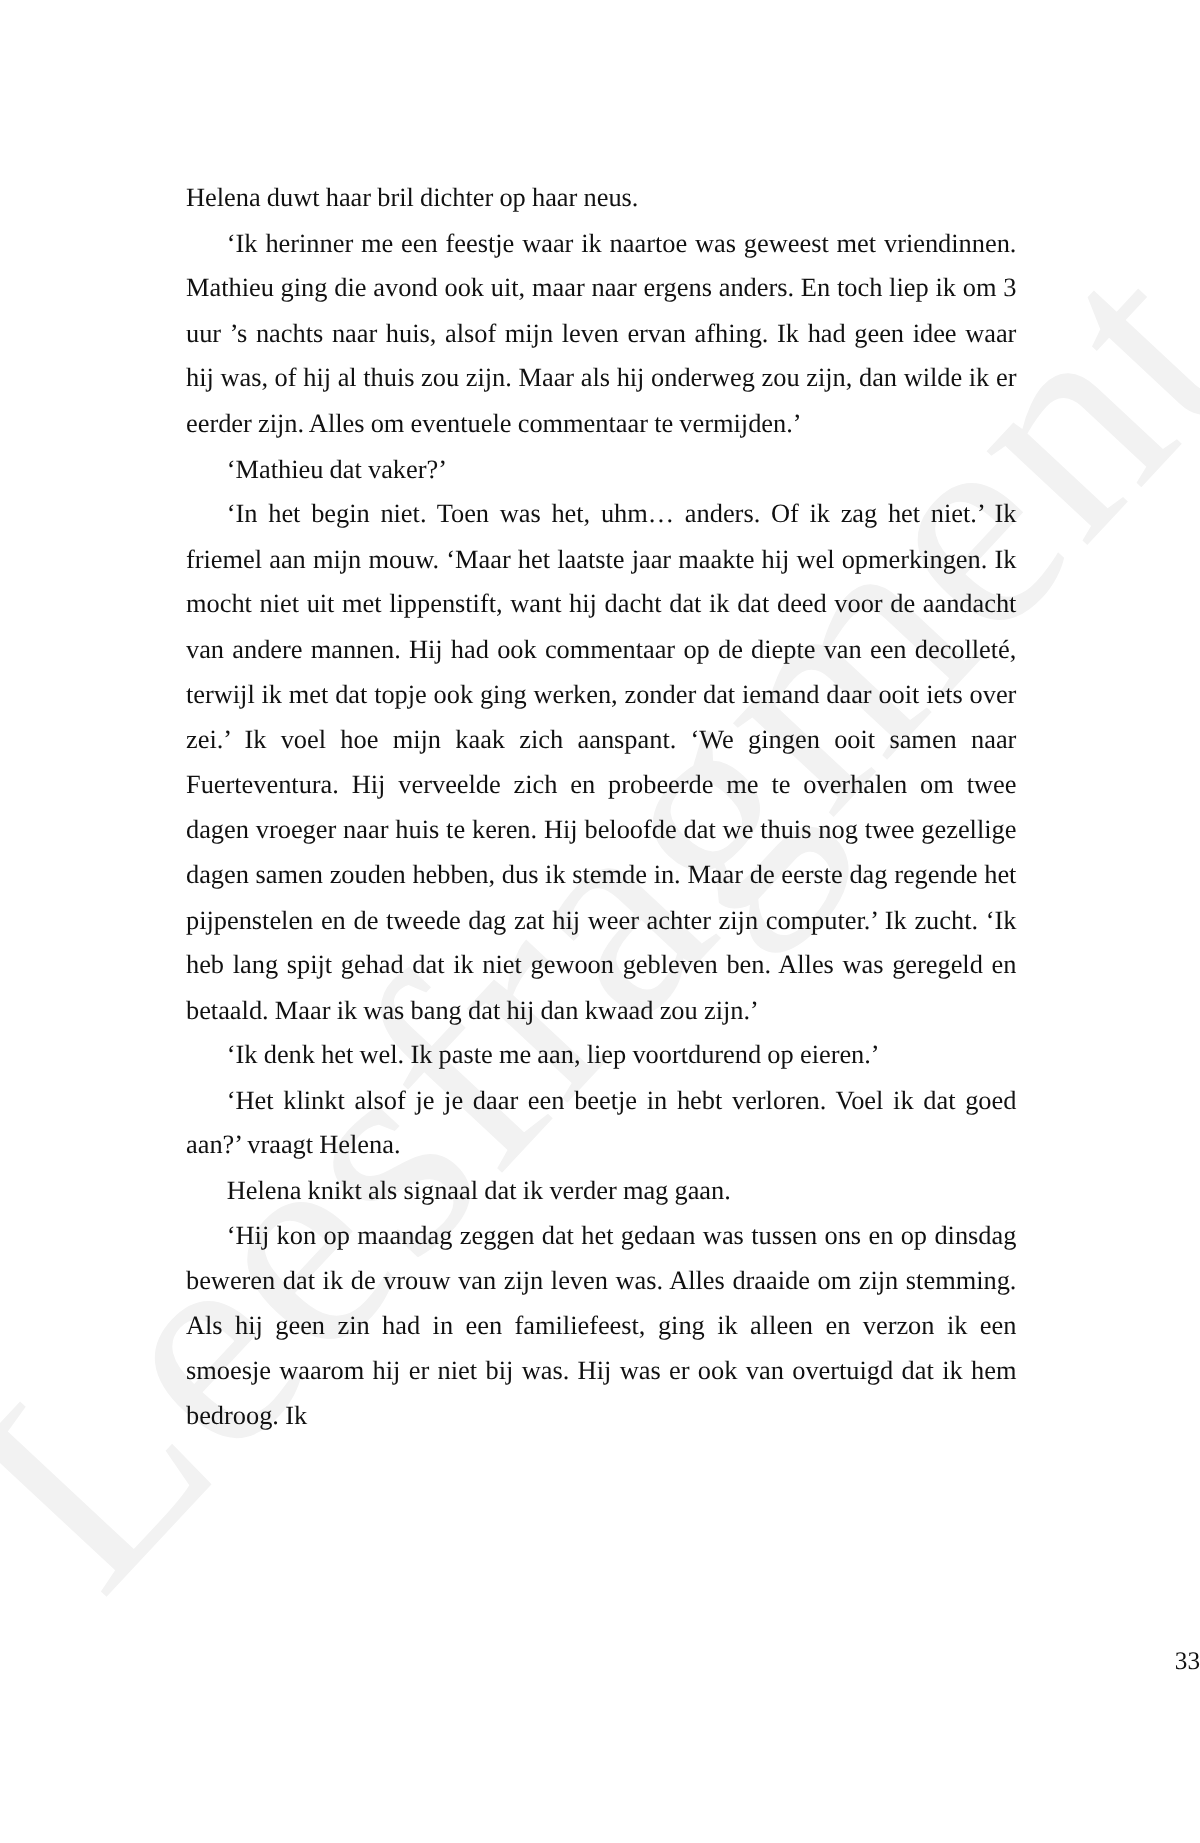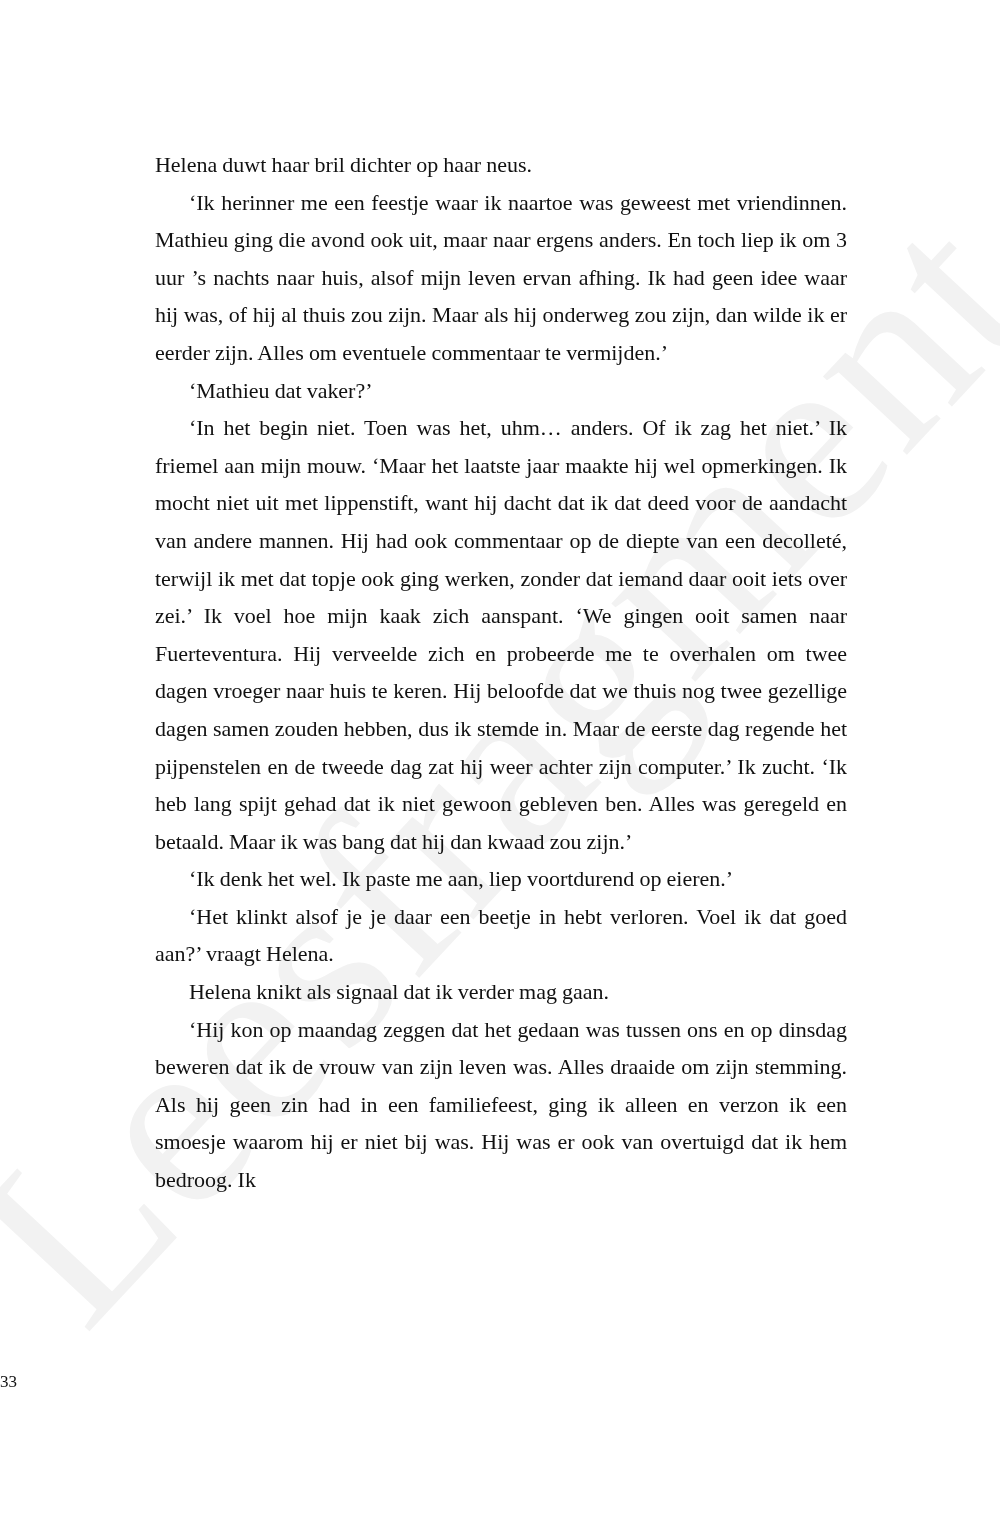--- a/index.html
+++ b/index.html
@@ -65,23 +65,23 @@
     word-spacing: -0.3px;
   }
   .para.no-indent { text-indent: 0; }
 
   
   .folio {
     position: absolute;
     left: 0;
     right: 0;
     top: 1372px;
-    text-align: left;
+    text-align: right;
     font-family: "Liberation Serif", "DejaVu Serif", serif;
-    font-size: 17px;
+    font-size: 21px;
     color: #111111;
     z-index: 2;
   }
 </style>
 </head>
 <body>
 
 <div class="page">
 
   <div class="watermark-layer">

